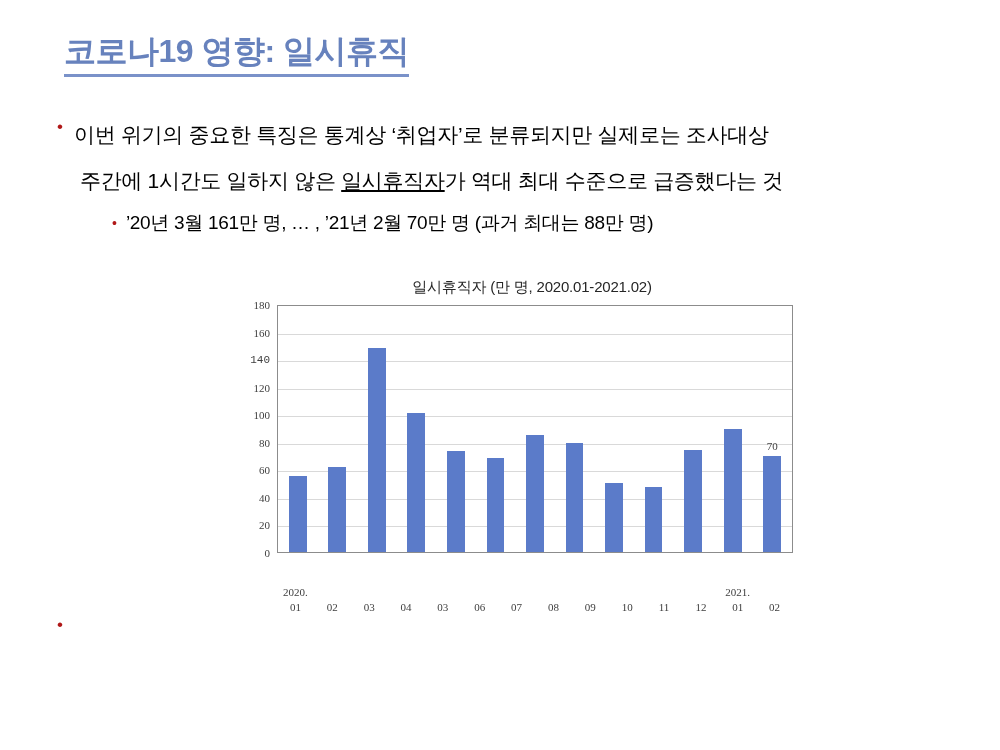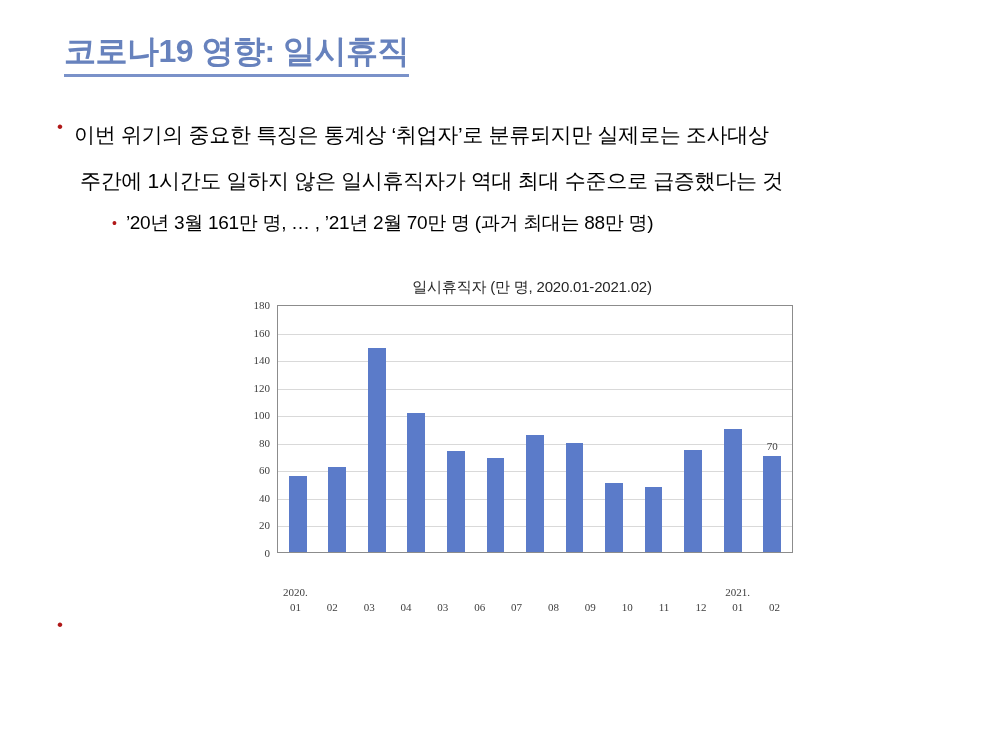--- a/index.html
+++ b/index.html
@@ -50,21 +50,21 @@
     font-size: 21px;
     line-height: 44px;
     color: #000000;
     letter-spacing: -0.3px;
     white-space: nowrap;
   }
   .bullet-text.sub {
     font-size: 19px;
     line-height: 30px;
   }
-  .u { }
+  .u { text-decoration: underline; }
 
   #bullet-1 { left: 57px; top: 112px; }
   #bullet-1 .bullet-text { line-height: 46px; }
   #bullet-1 .indent { display: block; padding-left: 6px; }
 
   #bullet-sub { left: 112px; top: 208px; }
 
   #bullet-2 { left: 57px; top: 610px; }
   #bullet-2 .bullet-text { line-height: 46px; }
   #bullet-2 .indent { display: block; padding-left: 6px; }
@@ -192,21 +192,21 @@
   <span class="bullet-dot sub">•</span>
   <span class="bullet-text sub">’20년 3월 161만 명, … , ’21년 2월 70만 명 (과거 최대는 88만 명)</span>
 </div>
 
 <figure id="chart-figure">
   <figcaption id="chart-title">일시휴직자 (만 명, 2020.01-2021.02)</figcaption>
   <div id="chart-body">
     <div id="y-axis">
         <div class="y-tick" style="top: 0px;">180</div>
         <div class="y-tick" style="top: 27.5556px;">160</div>
-        <div class="y-tick" style="top: 55.1111px;">140</div>
+        <div class="y-tick" style="top: 55.1111px; font-family: Liberation Mono, monospace;">140</div>
         <div class="y-tick" style="top: 82.6667px;">120</div>
         <div class="y-tick" style="top: 110.222px;">100</div>
         <div class="y-tick" style="top: 137.778px;">80</div>
         <div class="y-tick" style="top: 165.333px;">60</div>
         <div class="y-tick" style="top: 192.889px;">40</div>
         <div class="y-tick" style="top: 220.444px;">20</div>
         <div class="y-tick" style="top: 248px;">0</div>
       </div>
     <div id="plot-frame">
       <div id="grid-layer">

